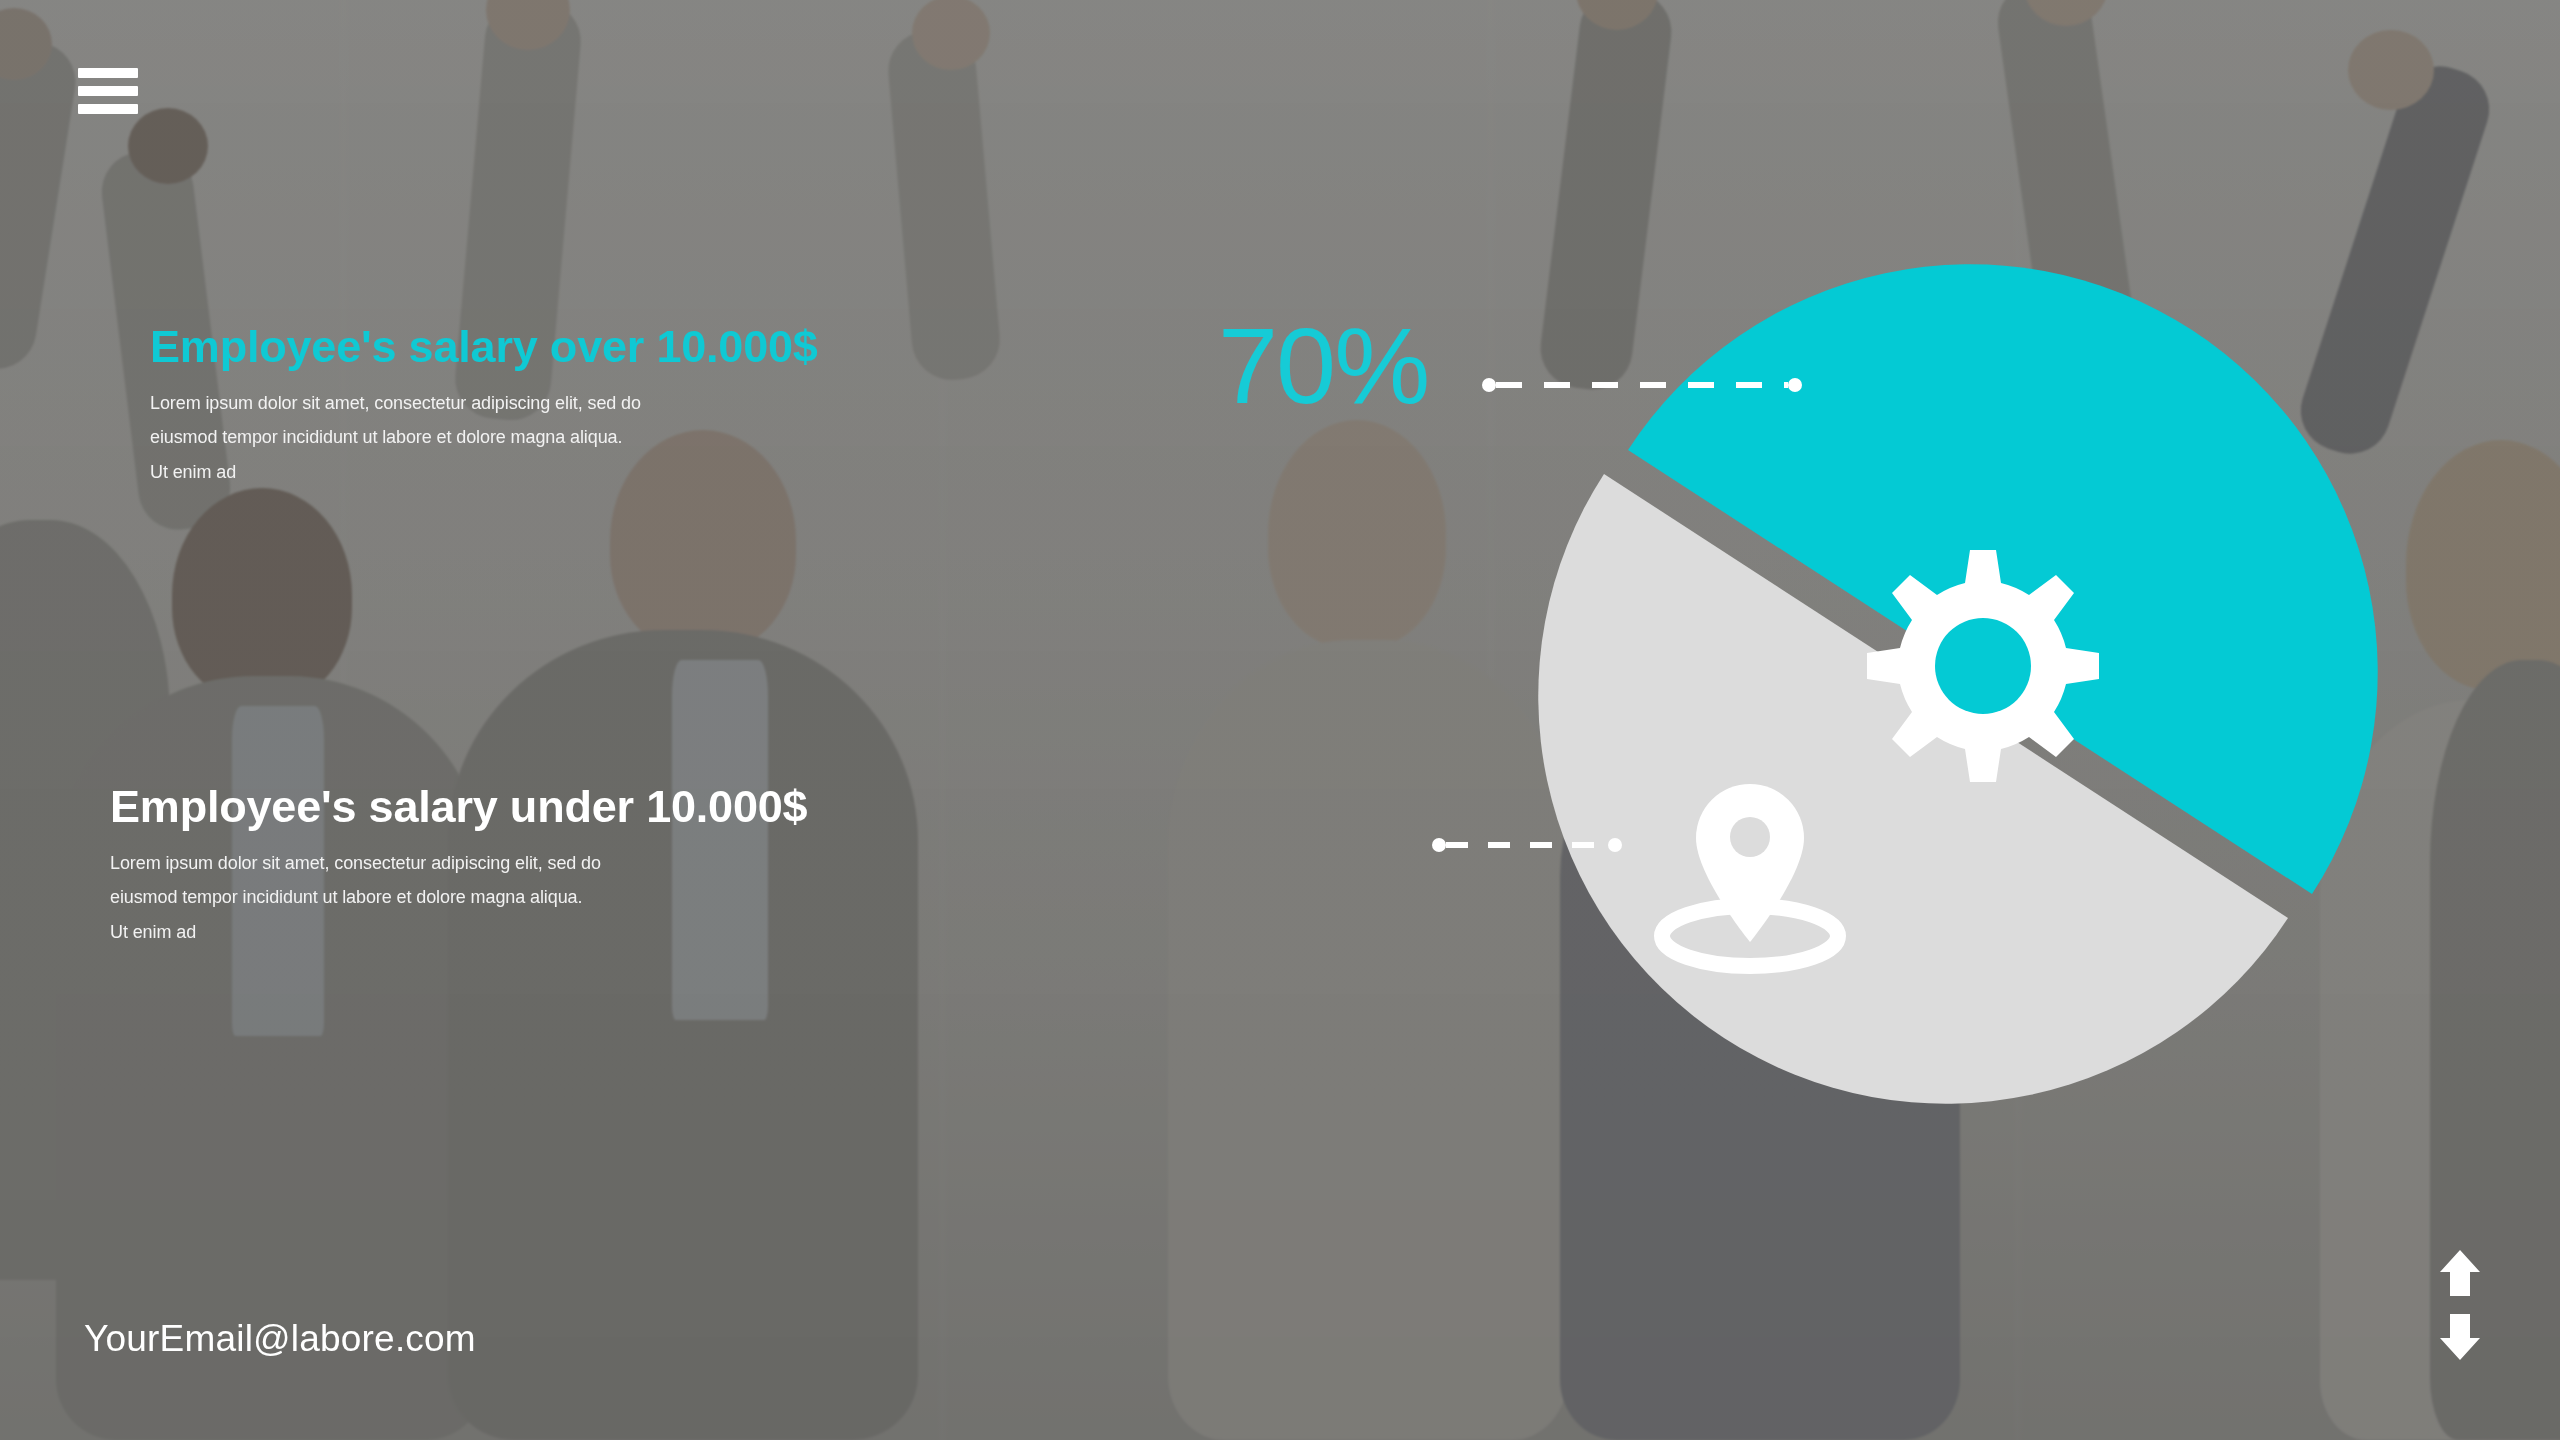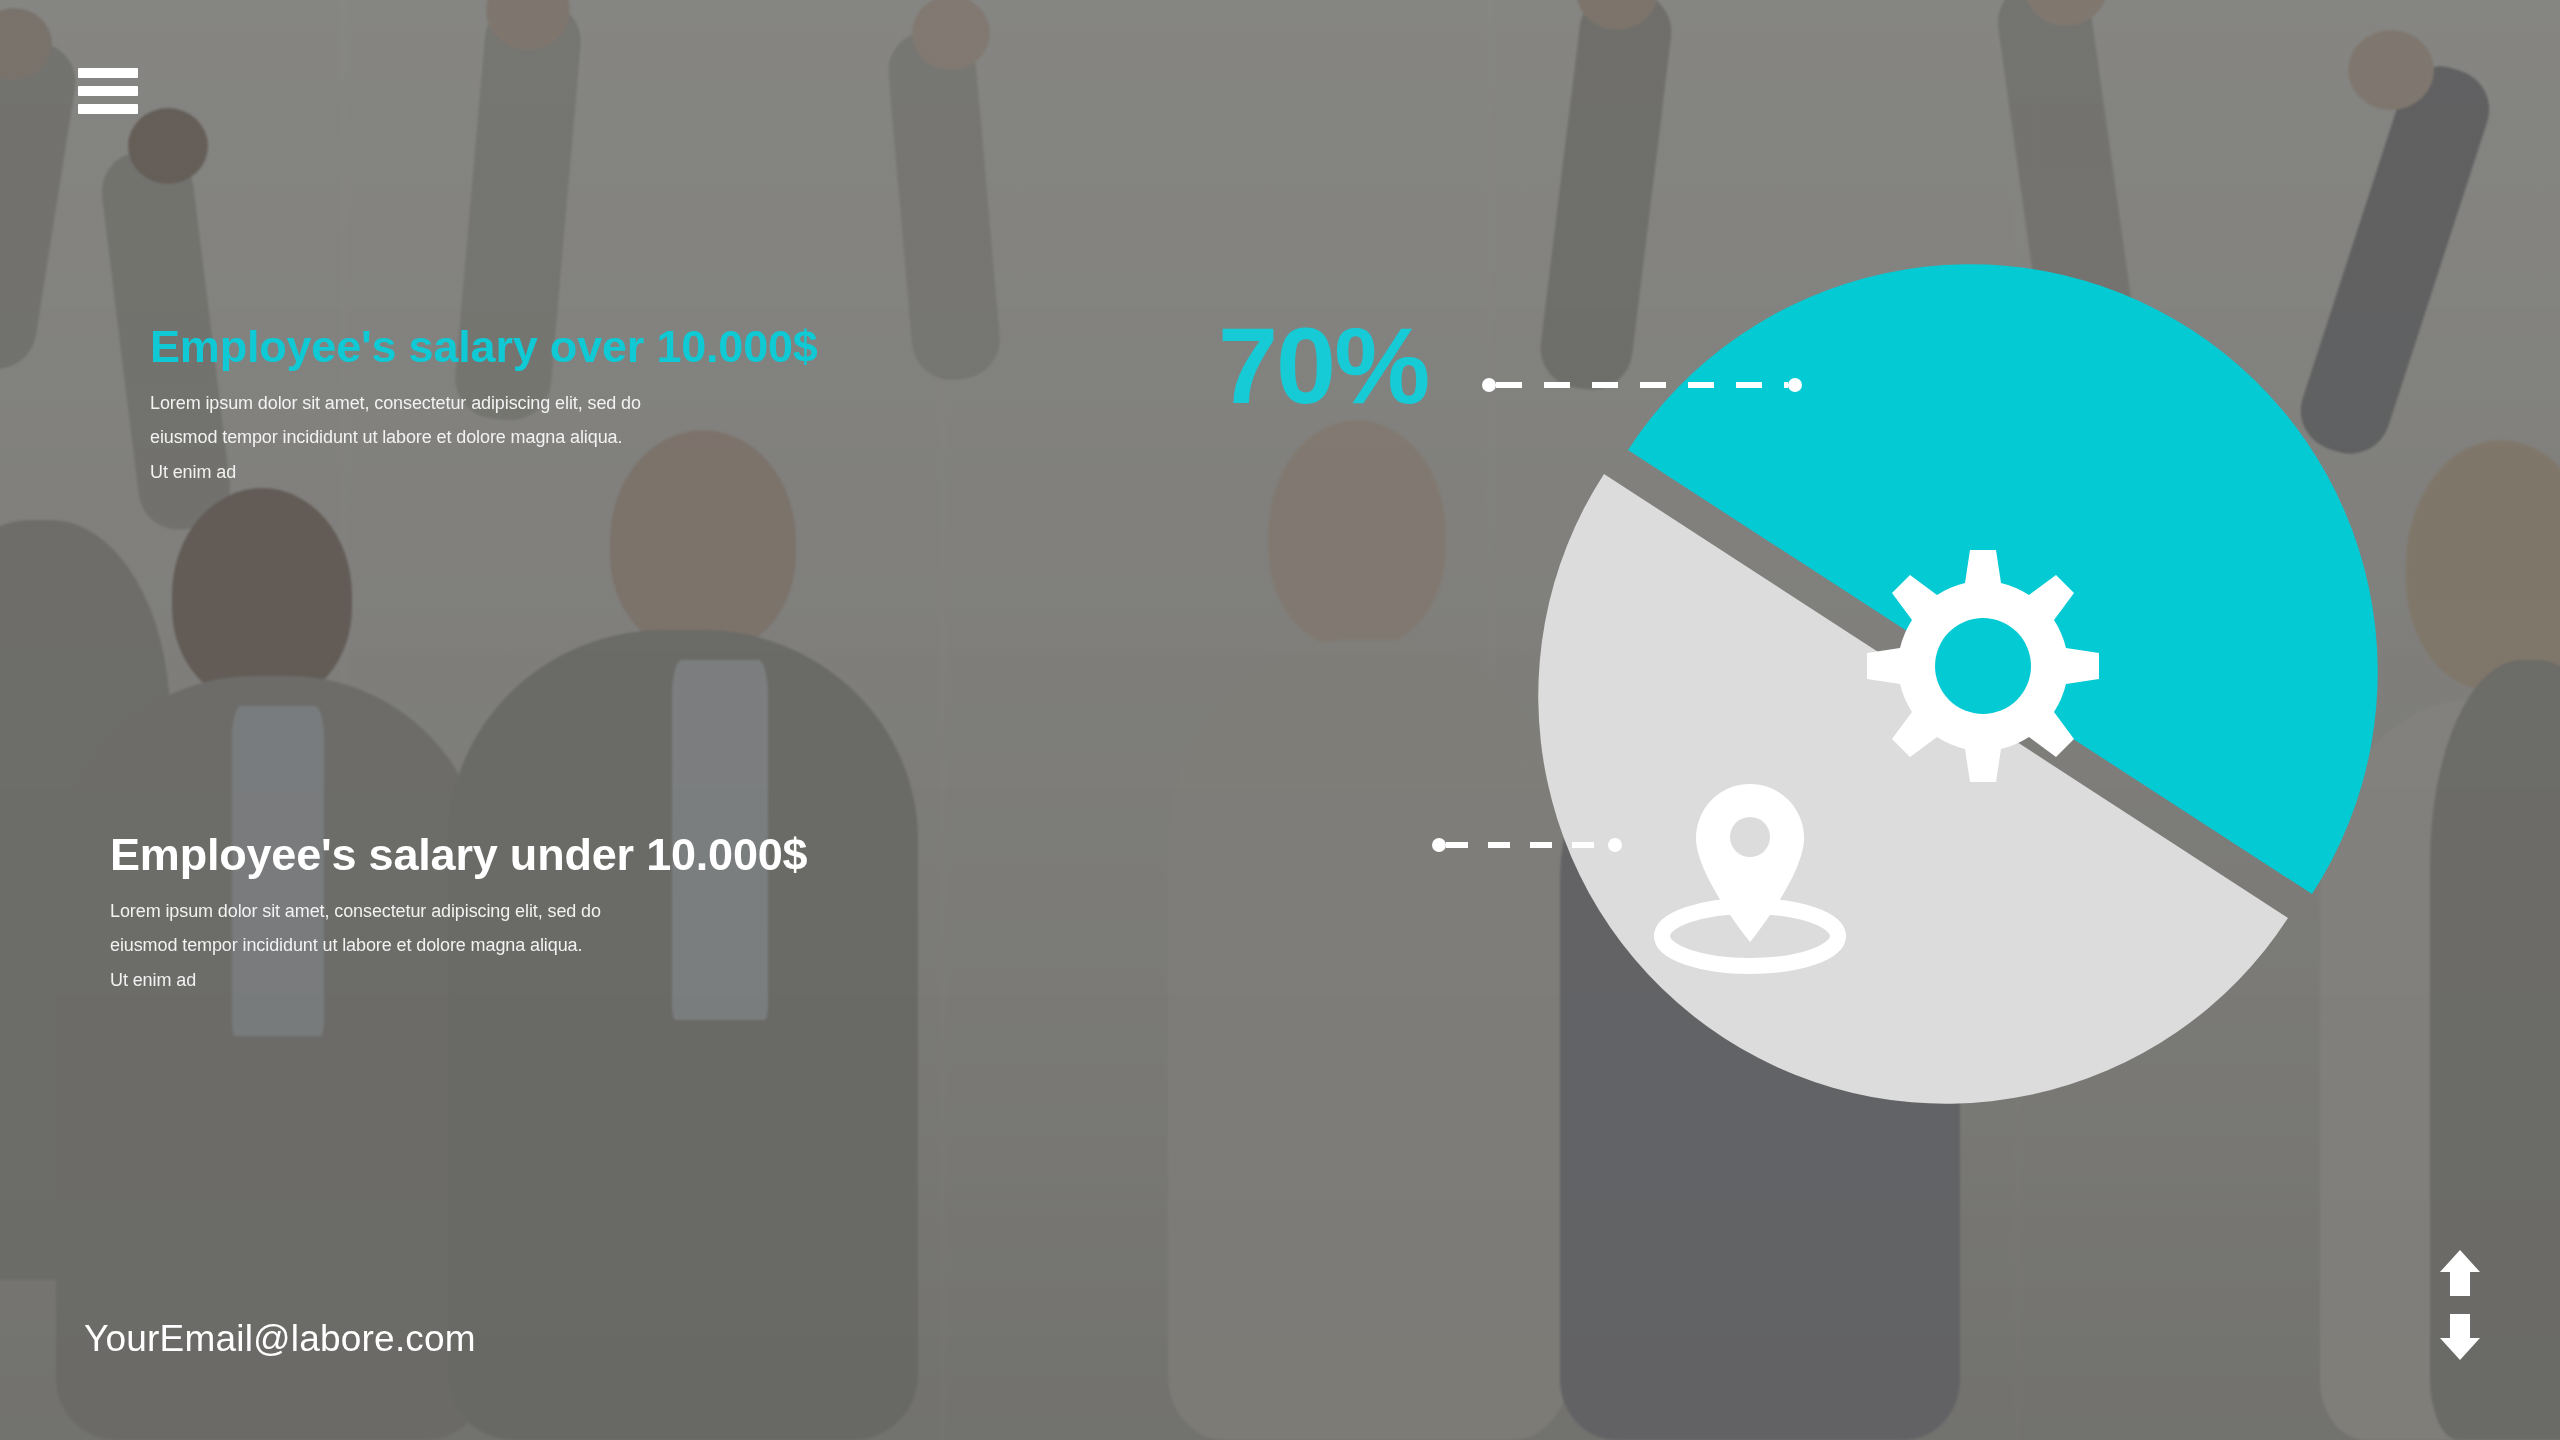--- a/index.html
+++ b/index.html
@@ -79,27 +79,27 @@
   .block-body {
     font-size:18px;
     font-weight:400;
     color:#f2f2f2;
     line-height:1.92;
     letter-spacing:-0.1px;
     margin-top:14px;
   }
 
   #block-over  { left:150px; top:322px; width:1000px; }
-  #block-under { left:110px; top:782px; width:1000px;margin-top:48px; }
+  #block-under { left:110px; top:782px; width:1000px; }
 
   
   .pct {
     position:absolute;
     font-size:108px;
-    font-weight:700;
+    font-weight:400;
     line-height:1;
     letter-spacing:-2px;
     z-index:30;
   }
   #pct-70 { left:1218px; top:312px; color:#16cbd6; }
   #pct-30 { left:1148px; top:772px; color:#ffffff; }
 
   
   .leader { position:absolute; height:14px; z-index:31; display:flex; align-items:center; }
   .leader .dot {

